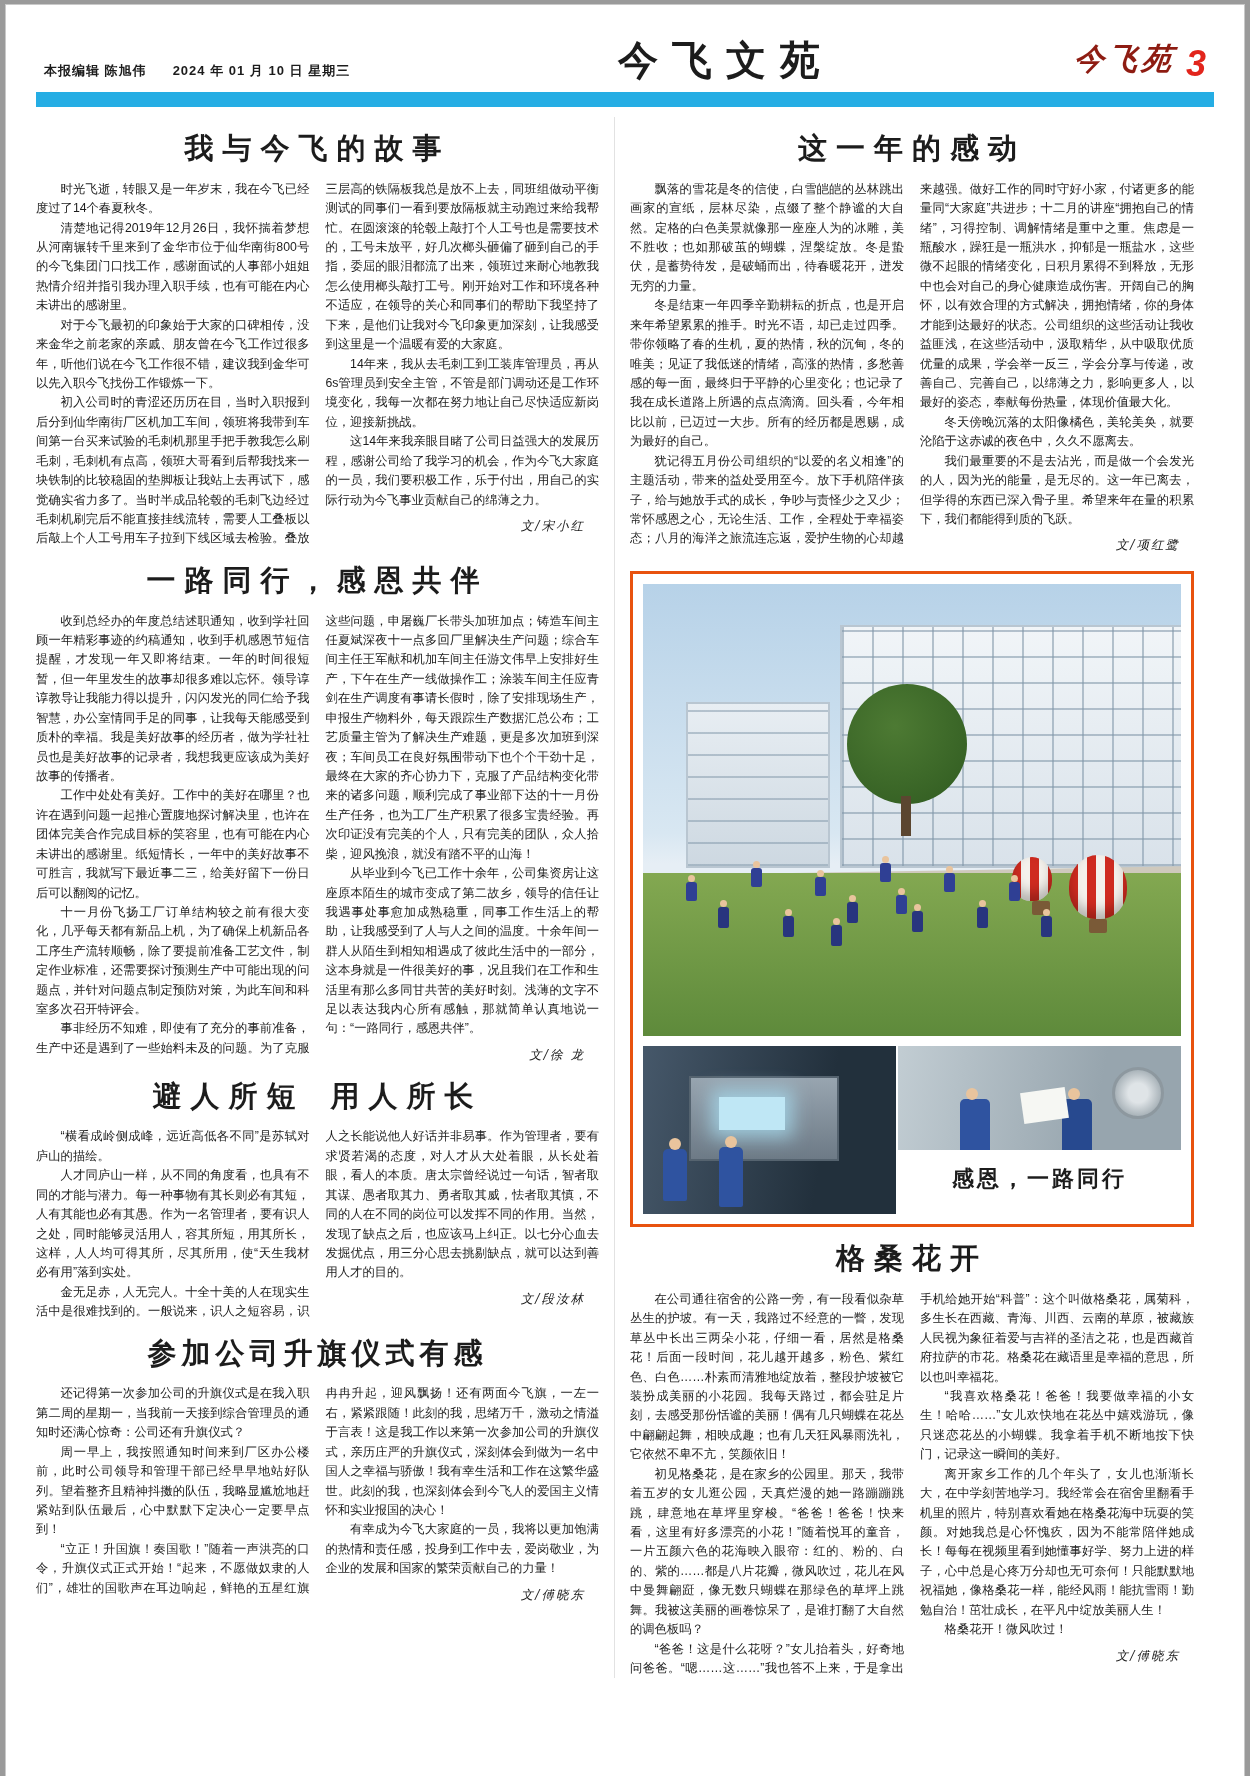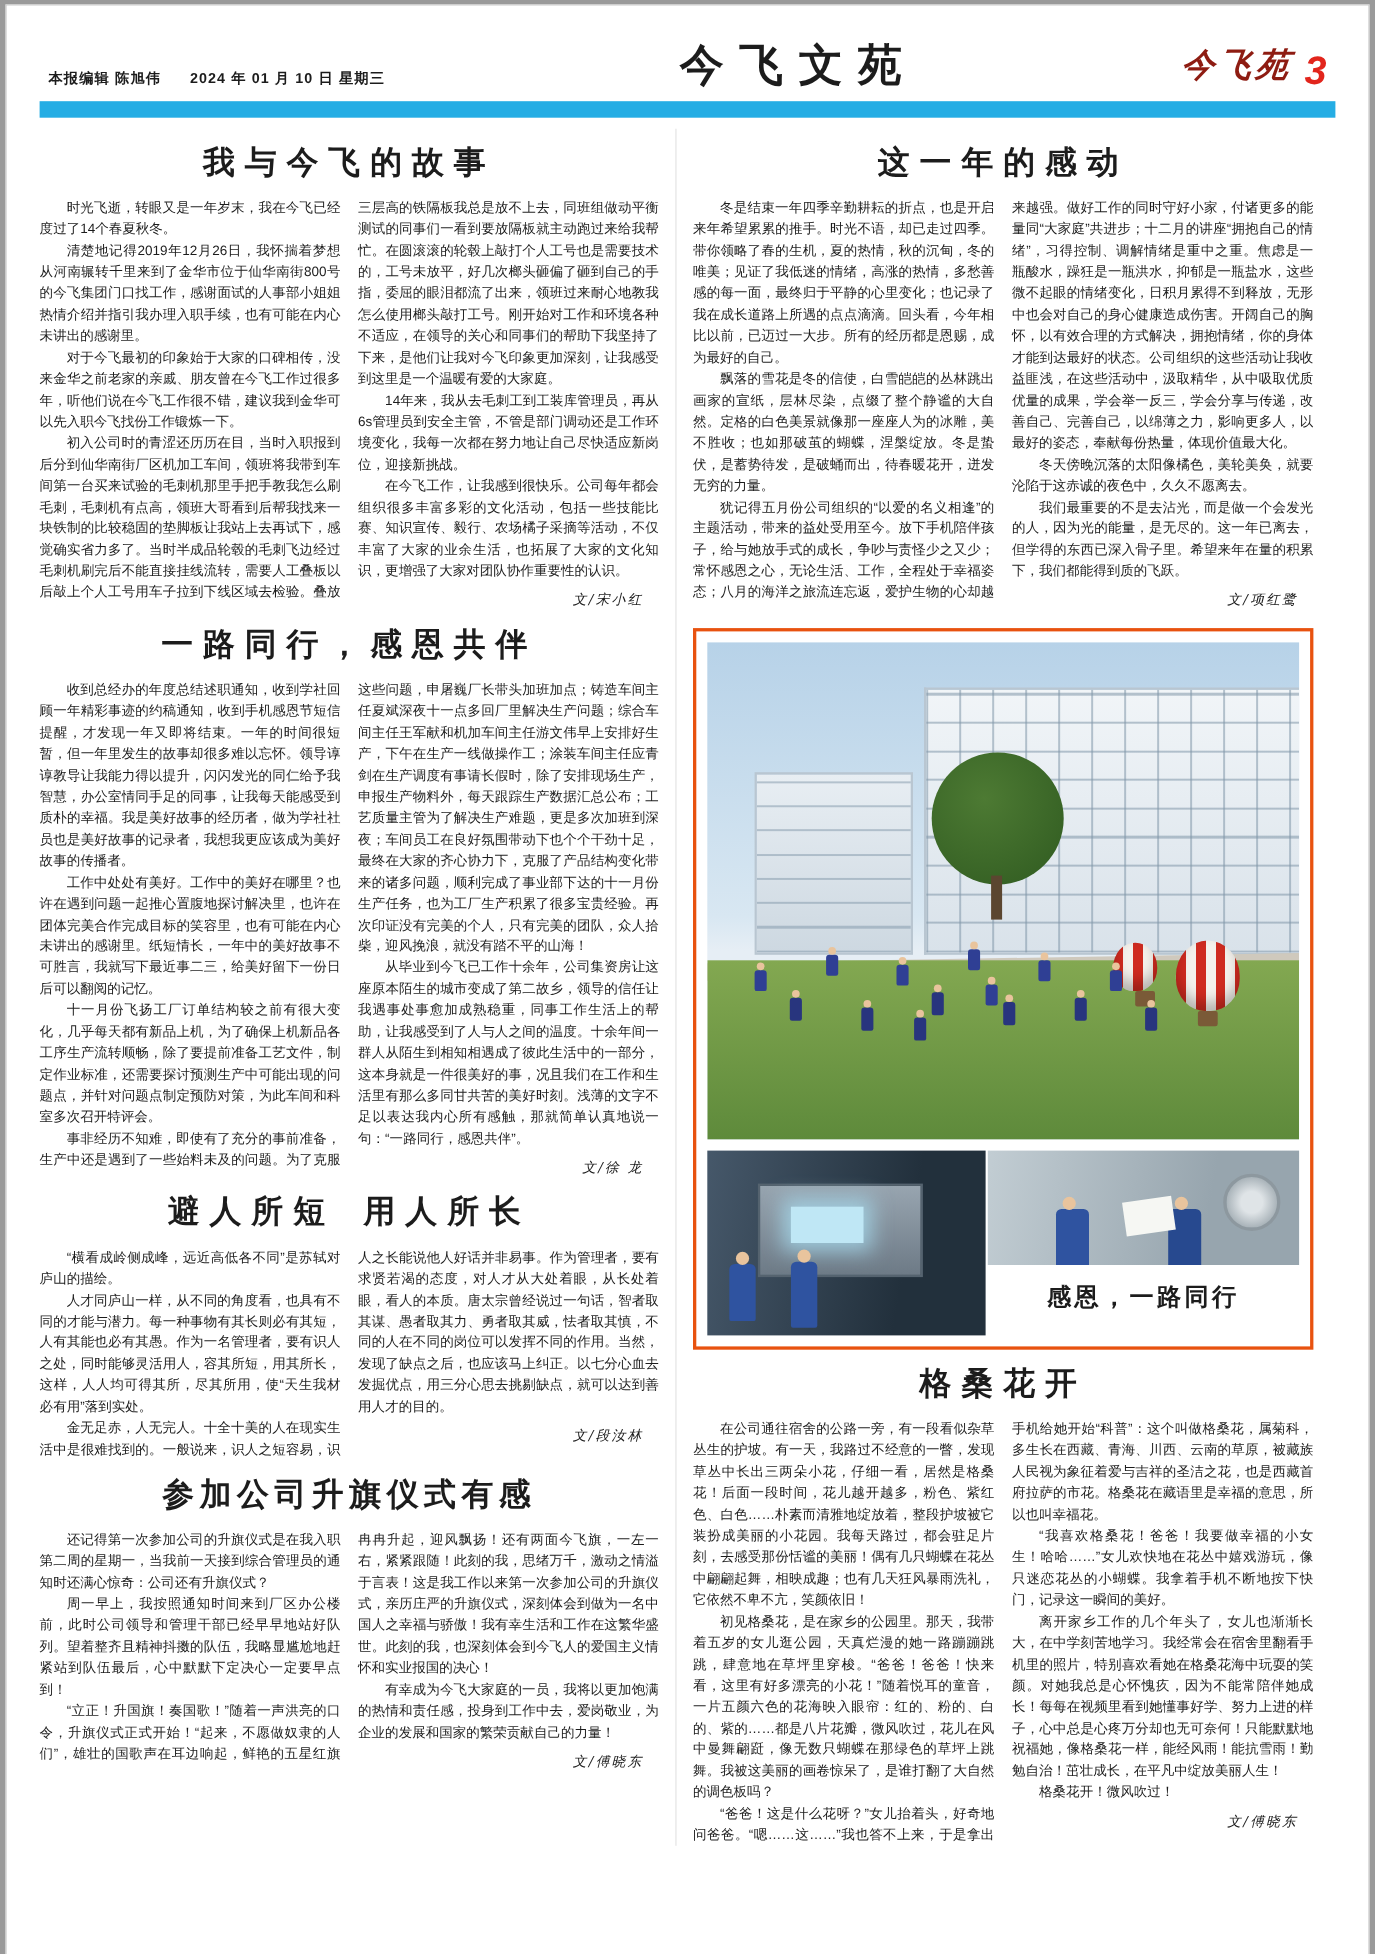--- a/index.html
+++ b/index.html
@@ -98,21 +98,21 @@
       <div class="half left">
 
         <div>
           <div class="art-title">我与今飞的故事</div>
           <div class="cols">
             <p>时光飞逝，转眼又是一年岁末，我在今飞已经度过了14个春夏秋冬。</p>
             <p>清楚地记得2019年12月26日，我怀揣着梦想从河南辗转千里来到了金华市位于仙华南街800号的今飞集团门口找工作，感谢面试的人事部小姐姐热情介绍并指引我办理入职手续，也有可能在内心未讲出的感谢里。</p>
             <p>对于今飞最初的印象始于大家的口碑相传，没来金华之前老家的亲戚、朋友曾在今飞工作过很多年，听他们说在今飞工作很不错，建议我到金华可以先入职今飞找份工作锻炼一下。</p>
             <p>初入公司时的青涩还历历在目，当时入职报到后分到仙华南街厂区机加工车间，领班将我带到车间第一台买来试验的毛刺机那里手把手教我怎么刷毛刺，毛刺机有点高，领班大哥看到后帮我找来一块铁制的比较稳固的垫脚板让我站上去再试下，感觉确实省力多了。当时半成品轮毂的毛刺飞边经过毛刺机刷完后不能直接挂线流转，需要人工叠板以后敲上个人工号用车子拉到下线区域去检验。叠放三层高的铁隔板我总是放不上去，同班组做动平衡测试的同事们一看到要放隔板就主动跑过来给我帮忙。在圆滚滚的轮毂上敲打个人工号也是需要技术的，工号未放平，好几次榔头砸偏了砸到自己的手指，委屈的眼泪都流了出来，领班过来耐心地教我怎么使用榔头敲打工号。刚开始对工作和环境各种不适应，在领导的关心和同事们的帮助下我坚持了下来，是他们让我对今飞印象更加深刻，让我感受到这里是一个温暖有爱的大家庭。</p>
             <p>14年来，我从去毛刺工到工装库管理员，再从6s管理员到安全主管，不管是部门调动还是工作环境变化，我每一次都在努力地让自己尽快适应新岗位，迎接新挑战。</p>
-            <p>在今飞工作，让我感到很快乐。公司每年都会组织很多丰富多彩的文化活动，包括一些技能比赛、知识宣传、毅行、农场橘子采摘等活动，不仅丰富了大家的业余生活，也拓展了大家的文化知识，更增强了大家对团队协作重要性的认识。</p>
+            <p>这14年来我亲眼目睹了公司日益强大的发展历程，感谢公司给了我学习的机会，作为今飞大家庭的一员，我们要积极工作，乐于付出，用自己的实际行动为今飞事业贡献自己的绵薄之力。</p>
             <p class="author">文/宋小红</p>
           </div>
         </div>
 
         <div>
           <div class="art-title">一路同行，感恩共伴</div>
           <div class="cols">
             <p>收到总经办的年度总结述职通知，收到学社回顾一年精彩事迹的约稿通知，收到手机感恩节短信提醒，才发现一年又即将结束。一年的时间很短暂，但一年里发生的故事却很多难以忘怀。领导谆谆教导让我能力得以提升，闪闪发光的同仁给予我智慧，办公室情同手足的同事，让我每天能感受到质朴的幸福。我是美好故事的经历者，做为学社社员也是美好故事的记录者，我想我更应该成为美好故事的传播者。</p>
             <p>工作中处处有美好。工作中的美好在哪里？也许在遇到问题一起推心置腹地探讨解决里，也许在团体完美合作完成目标的笑容里，也有可能在内心未讲出的感谢里。纸短情长，一年中的美好故事不可胜言，我就写下最近事二三，给美好留下一份日后可以翻阅的记忆。</p>
             <p>十一月份飞扬工厂订单结构较之前有很大变化，几乎每天都有新品上机，为了确保上机新品各工序生产流转顺畅，除了要提前准备工艺文件，制定作业标准，还需要探讨预测生产中可能出现的问题点，并针对问题点制定预防对策，为此车间和科室多次召开特评会。</p>
@@ -143,22 +143,22 @@
           </div>
         </div>
 
       </div>
 
       <div class="half right">
 
         <div>
           <div class="art-title">这一年的感动</div>
           <div class="cols">
+            <p>飘落的雪花是冬的信使，白雪皑皑的丛林跳出画家的宣纸，层林尽染，点缀了整个静谧的大自然。定格的白色美景就像那一座座人为的冰雕，美不胜收；也如那破茧的蝴蝶，涅槃绽放。冬是蛰伏，是蓄势待发，是破蛹而出，待春暖花开，迸发无穷的力量。</p>
             <p>冬是结束一年四季辛勤耕耘的折点，也是开启来年希望累累的推手。时光不语，却已走过四季。带你领略了春的生机，夏的热情，秋的沉甸，冬的唯美；见证了我低迷的情绪，高涨的热情，多愁善感的每一面，最终归于平静的心里变化；也记录了我在成长道路上所遇的点点滴滴。回头看，今年相比以前，已迈过一大步。所有的经历都是恩赐，成为最好的自己。</p>
-            <p>飘落的雪花是冬的信使，白雪皑皑的丛林跳出画家的宣纸，层林尽染，点缀了整个静谧的大自然。定格的白色美景就像那一座座人为的冰雕，美不胜收；也如那破茧的蝴蝶，涅槃绽放。冬是蛰伏，是蓄势待发，是破蛹而出，待春暖花开，迸发无穷的力量。</p>
             <p>犹记得五月份公司组织的“以爱的名义相逢”的主题活动，带来的益处受用至今。放下手机陪伴孩子，给与她放手式的成长，争吵与责怪少之又少；常怀感恩之心，无论生活、工作，全程处于幸福姿态；八月的海洋之旅流连忘返，爱护生物的心却越来越强。做好工作的同时守好小家，付诸更多的能量同“大家庭”共进步；十二月的讲座“拥抱自己的情绪”，习得控制、调解情绪是重中之重。焦虑是一瓶酸水，躁狂是一瓶洪水，抑郁是一瓶盐水，这些微不起眼的情绪变化，日积月累得不到释放，无形中也会对自己的身心健康造成伤害。开阔自己的胸怀，以有效合理的方式解决，拥抱情绪，你的身体才能到达最好的状态。公司组织的这些活动让我收益匪浅，在这些活动中，汲取精华，从中吸取优质优量的成果，学会举一反三，学会分享与传递，改善自己、完善自己，以绵薄之力，影响更多人，以最好的姿态，奉献每份热量，体现价值最大化。</p>
             <p>冬天傍晚沉落的太阳像橘色，美轮美奂，就要沦陷于这赤诚的夜色中，久久不愿离去。</p>
             <p>我们最重要的不是去沾光，而是做一个会发光的人，因为光的能量，是无尽的。这一年已离去，但学得的东西已深入骨子里。希望来年在量的积累下，我们都能得到质的飞跃。</p>
             <p class="author">文/项红鹭</p>
           </div>
         </div>
 
         <div class="photo-box">
           <div class="photo-top">
             <div class="building"></div>

